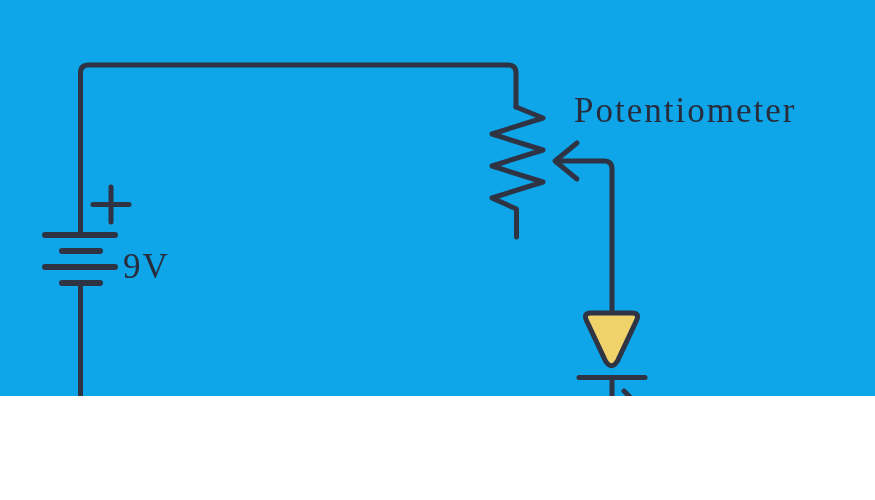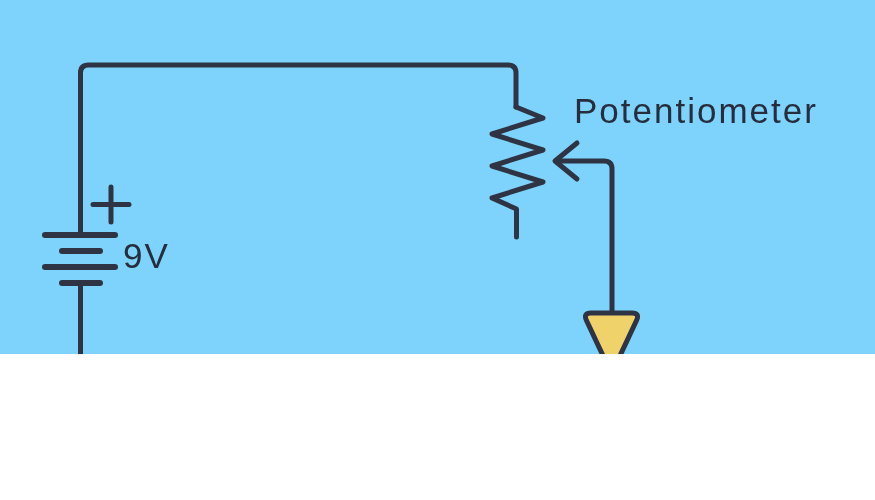--- a/index.html
+++ b/index.html
@@ -1,22 +1,22 @@
 <!DOCTYPE html>
 <html><head>
 <meta charset="utf-8">
 <style>
   html, body { margin: 0; padding: 0; background: #ffffff; }
   .canvas {
     position: relative;
     width: 875px;
-    height: 354px;
-    background: #7dd3fc;
+    height: 396px;
+    background: #0ea5e9;
     overflow: hidden;
-    font-family: Liberation Sans, sans-serif;
+    font-family: Liberation Serif, serif;
   }
   .schematic-svg { position: absolute; left: 0; top: 0; }
   .w5 { stroke-width: 5; }
   .w6 { stroke-width: 6; }
   .label {
     position: absolute;
     font-size: 35px;
     letter-spacing: 2px;
     line-height: 1;
     color: #272D3D;
@@ -56,16 +56,16 @@
 
       <g>
         <path class="w5" d="M 624 391 L 653 420 M 659 404 L 659 424.5 L 638.5 424.5"></path>
         <path class="w5" d="M 624 423 L 653 452 M 659 436 L 659 456.5 L 638.5 456.5"></path>
       </g>
     </g>
   </svg>
 
   <div class="label" style="left: 574px; top: 93px;">Potentiometer</div>
 
-  <div class="label" style="left: 123px; top: 238px;">9V</div>
+  <div class="label" style="left: 123px; top: 249px;">9V</div>
 
 
 </div>
 
 </body></html>

